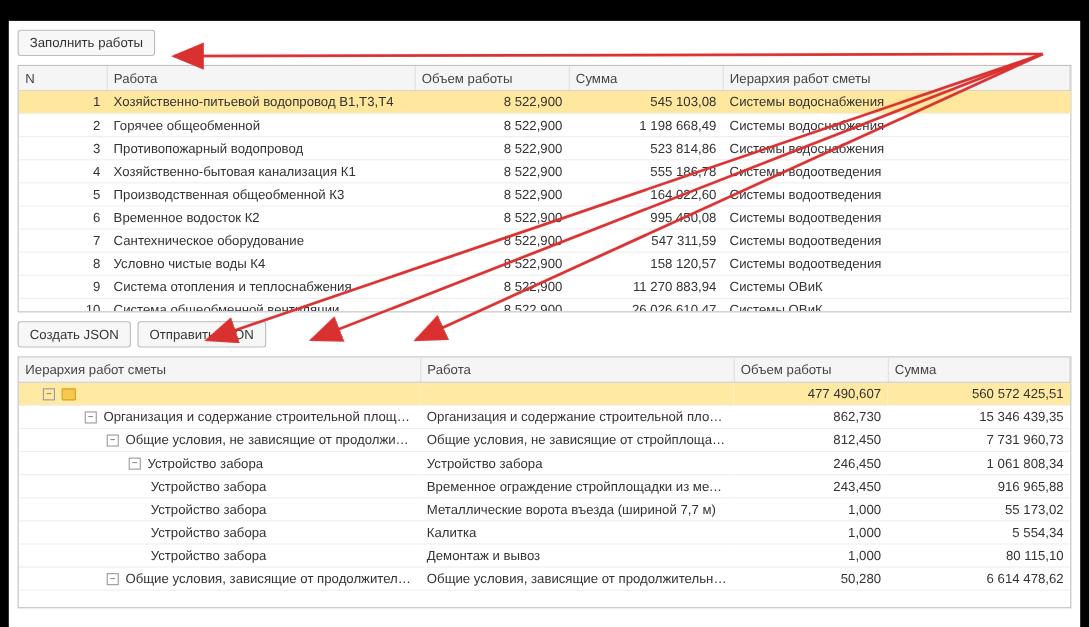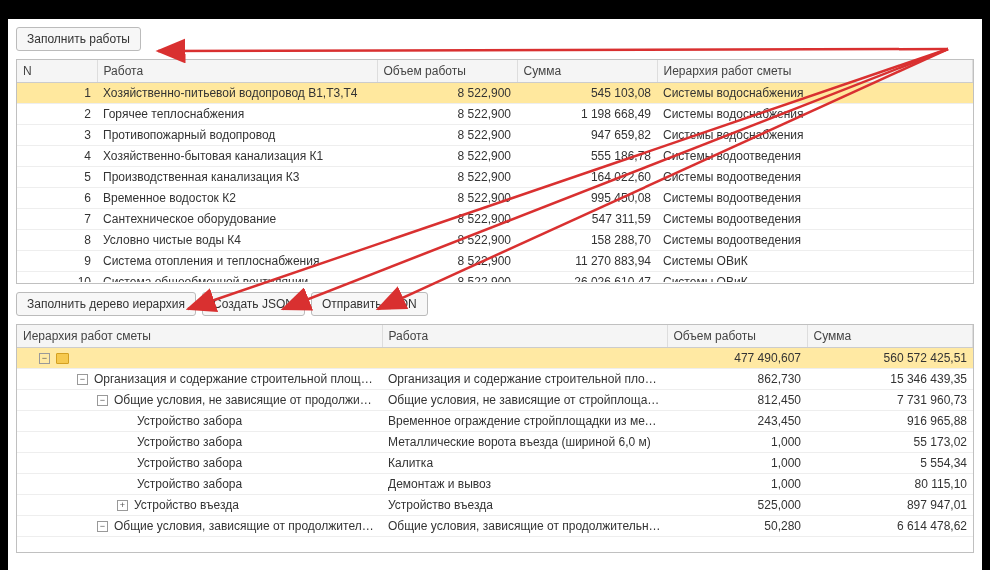--- a/index.html
+++ b/index.html
@@ -148,42 +148,42 @@
         <tbody id="top-body">
             <tr class="highlighted">
               <td class="num-col">1</td>
               <td>Хозяйственно-питьевой водопровод  В1,Т3,Т4</td>
               <td class="num-col">8 522,900</td>
               <td class="num-col">545 103,08</td>
               <td>Системы водоснабжения</td>
             </tr>
             <tr>
               <td class="num-col">2</td>
-              <td>Горячее теплоснабжения</td>
+              <td>Горячее общеобменной</td>
               <td class="num-col">8 522,900</td>
               <td class="num-col">1 198 668,49</td>
               <td>Системы водоснабжения</td>
             </tr>
             <tr>
               <td class="num-col">3</td>
               <td>Противопожарный водопровод</td>
               <td class="num-col">8 522,900</td>
-              <td class="num-col">947 659,82</td>
+              <td class="num-col">523 814,86</td>
               <td>Системы водоснабжения</td>
             </tr>
             <tr>
               <td class="num-col">4</td>
               <td>Хозяйственно-бытовая канализация К1</td>
               <td class="num-col">8 522,900</td>
               <td class="num-col">555 186,78</td>
               <td>Системы водоотведения</td>
             </tr>
             <tr>
               <td class="num-col">5</td>
-              <td>Производственная канализация К3</td>
+              <td>Производственная общеобменной К3</td>
               <td class="num-col">8 522,900</td>
               <td class="num-col">164 022,60</td>
               <td>Системы водоотведения</td>
             </tr>
             <tr>
               <td class="num-col">6</td>
               <td>Временное водосток К2</td>
               <td class="num-col">8 522,900</td>
               <td class="num-col">995 450,08</td>
               <td>Системы водоотведения</td>
@@ -192,21 +192,21 @@
               <td class="num-col">7</td>
               <td>Сантехническое оборудование</td>
               <td class="num-col">8 522,900</td>
               <td class="num-col">547 311,59</td>
               <td>Системы водоотведения</td>
             </tr>
             <tr>
               <td class="num-col">8</td>
               <td>Условно чистые воды К4</td>
               <td class="num-col">8 522,900</td>
-              <td class="num-col">158 288,70</td>
+              <td class="num-col">158 120,57</td>
               <td>Системы водоотведения</td>
             </tr>
             <tr>
               <td class="num-col">9</td>
               <td>Система отопления и теплоснабжения</td>
               <td class="num-col">8 522,900</td>
               <td class="num-col">11 270 883,94</td>
               <td>Системы ОВиК</td>
             </tr>
             <tr>
@@ -217,21 +217,20 @@
               <td>Системы ОВиК</td>
             </tr>
           </tbody>
       </table>
     </div>
   </div>
 
   <div class="mid-gap"></div>
 
   <div class="btn-row">
-    <button class="btn">Заполнить дерево иерархия</button>
     <button class="btn">Создать JSON</button>
     <button class="btn">Отправить JSON</button>
   </div>
 
   <div class="table-container table-bottom">
     <table>
       <colgroup>
         <col style="width:365px">
           <col style="width:285px">
           <col style="width:140px">
@@ -267,48 +266,48 @@
               <td class="num-col">862,730</td>
               <td class="num-col">15 346 439,35</td>
             </tr>
             <tr>
               <td class="tree-indent-2"><span class="expander">−</span>Общие условия, не зависящие от продолжительности раб…</td>
               <td>Общие условия, не зависящие от стройплощадки…</td>
               <td class="num-col">812,450</td>
               <td class="num-col">7 731 960,73</td>
             </tr>
             <tr>
+              <td class="tree-indent-3"><span class="expander">−</span>Устройство забора</td>
+              <td>Устройство забора</td>
+              <td class="num-col">246,450</td>
+              <td class="num-col">1 061 808,34</td>
+            </tr>
+            <tr>
               <td class="tree-indent-4">Устройство забора</td>
               <td>Временное ограждение стройплощадки из мета…</td>
               <td class="num-col">243,450</td>
               <td class="num-col">916 965,88</td>
             </tr>
             <tr>
               <td class="tree-indent-4">Устройство забора</td>
-              <td>Металлические ворота въезда (шириной 6,0 м)</td>
+              <td>Металлические ворота въезда (шириной 7,7 м)</td>
               <td class="num-col">1,000</td>
               <td class="num-col">55 173,02</td>
             </tr>
             <tr>
               <td class="tree-indent-4">Устройство забора</td>
               <td>Калитка</td>
               <td class="num-col">1,000</td>
               <td class="num-col">5 554,34</td>
             </tr>
             <tr>
               <td class="tree-indent-4">Устройство забора</td>
               <td>Демонтаж и вывоз</td>
               <td class="num-col">1,000</td>
               <td class="num-col">80 115,10</td>
-            </tr>
-            <tr>
-              <td class="tree-indent-3"><span class="expander">+</span>Устройство въезда</td>
-              <td>Устройство въезда</td>
-              <td class="num-col">525,000</td>
-              <td class="num-col">897 947,01</td>
             </tr>
             <tr>
               <td class="tree-indent-2"><span class="expander">−</span>Общие условия, зависящие от продолжительности раб…</td>
               <td>Общие условия, зависящие от продолжительно…</td>
               <td class="num-col">50,280</td>
               <td class="num-col">6 614 478,62</td>
             </tr>
           </tbody>
       </table>
     </div>

